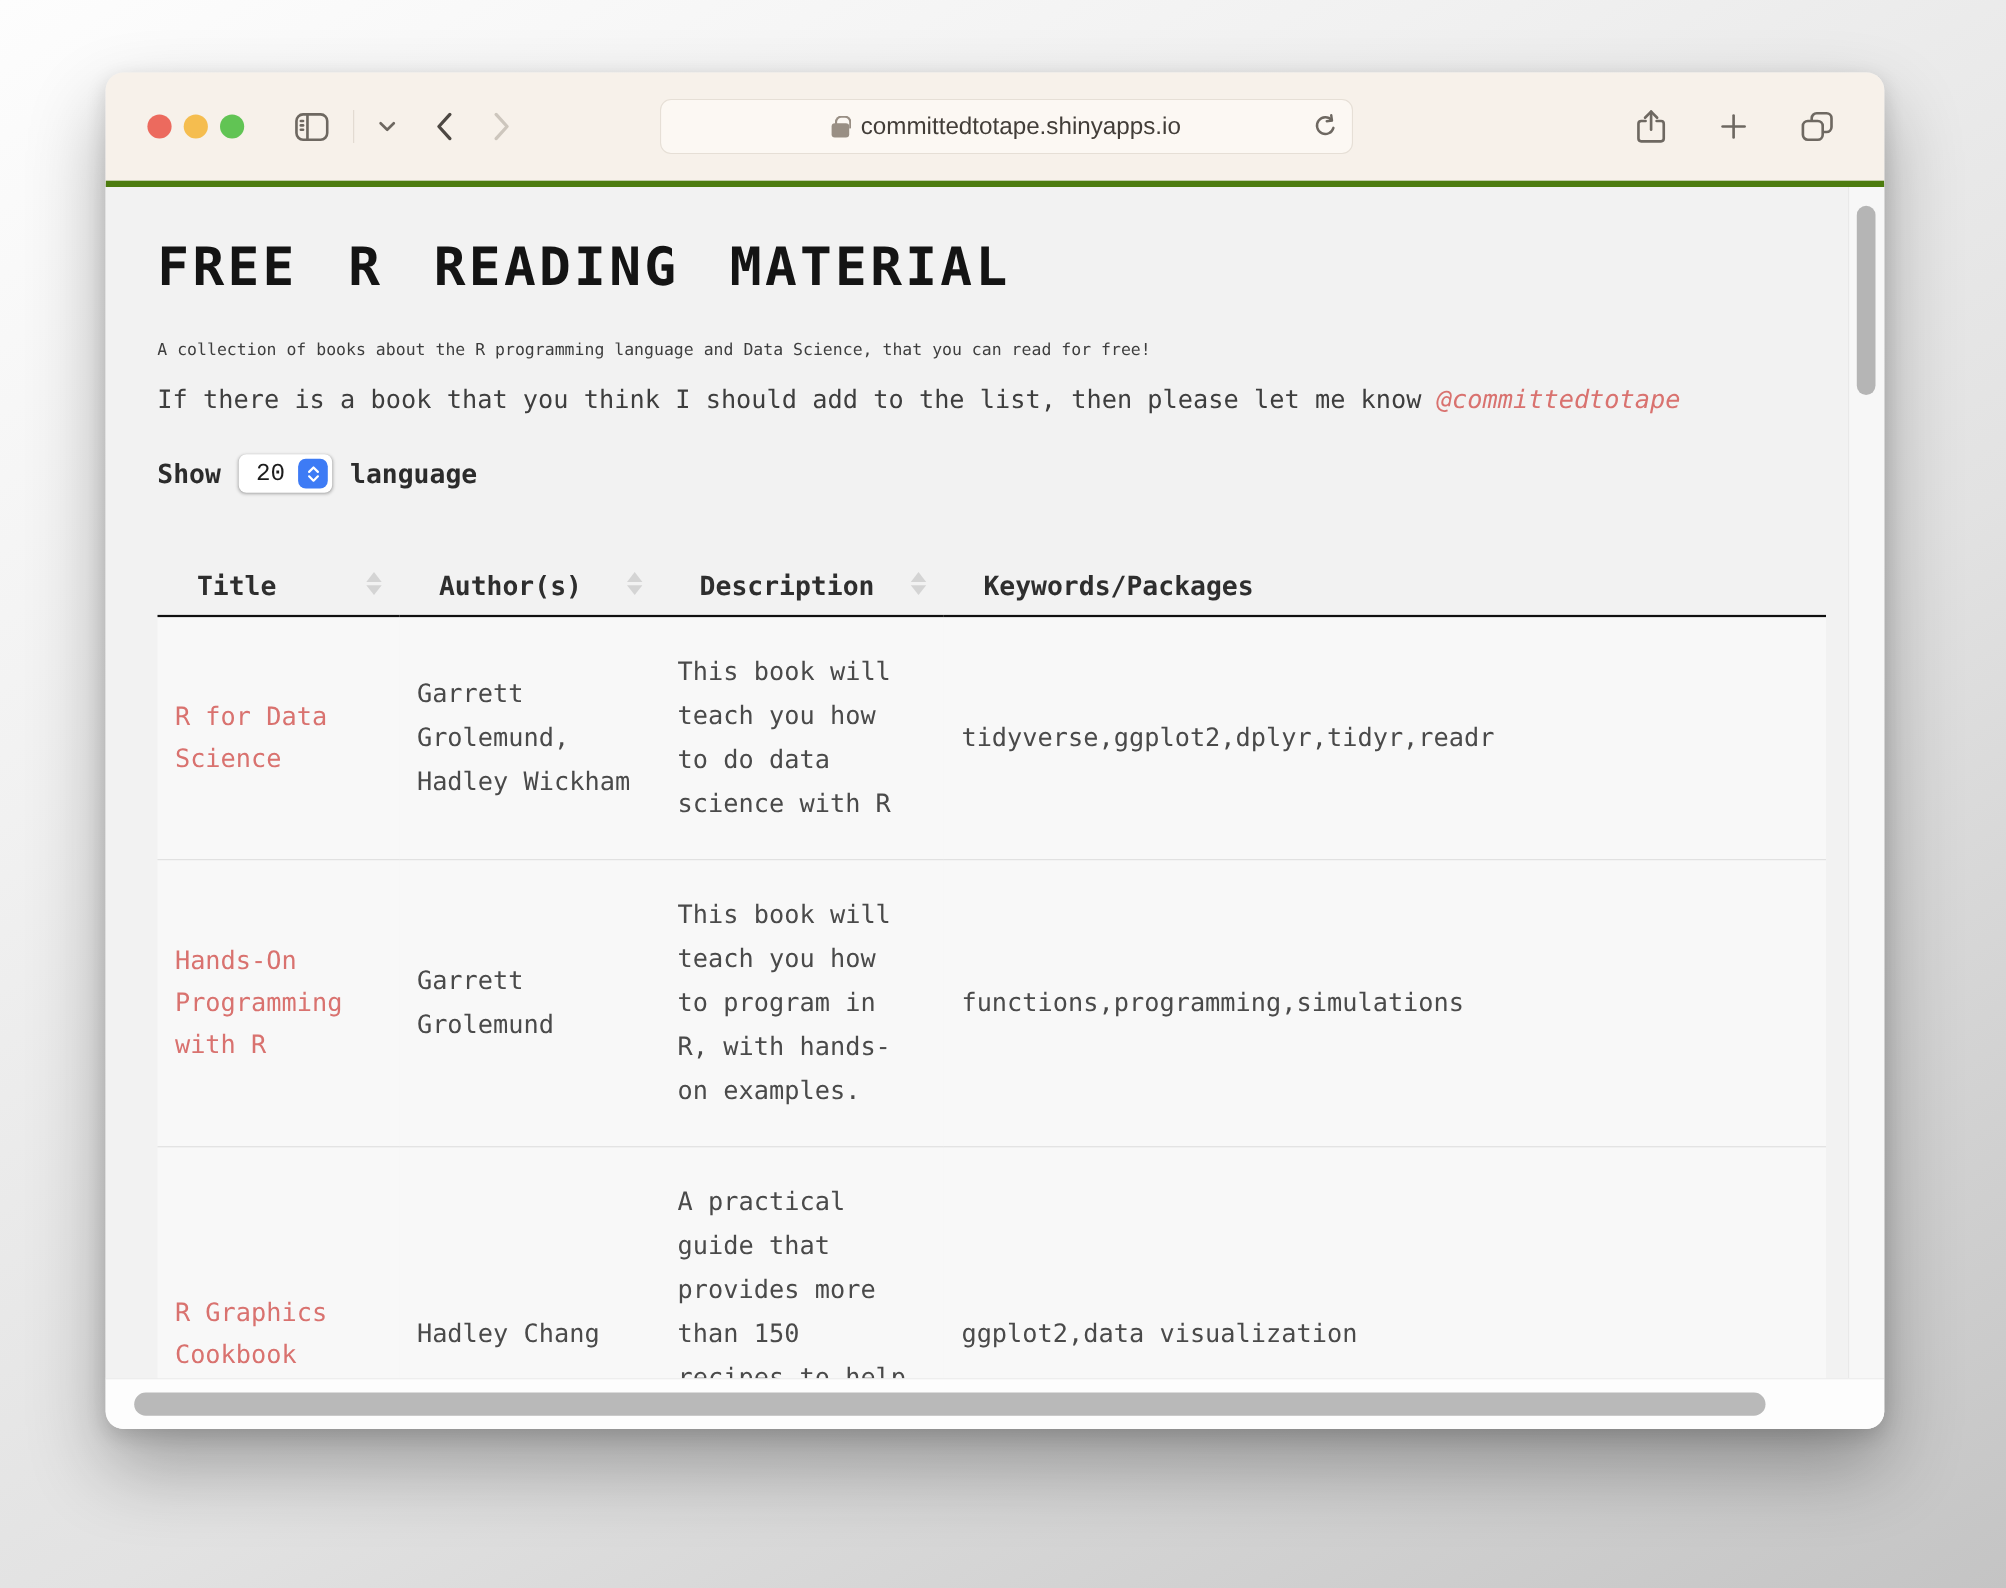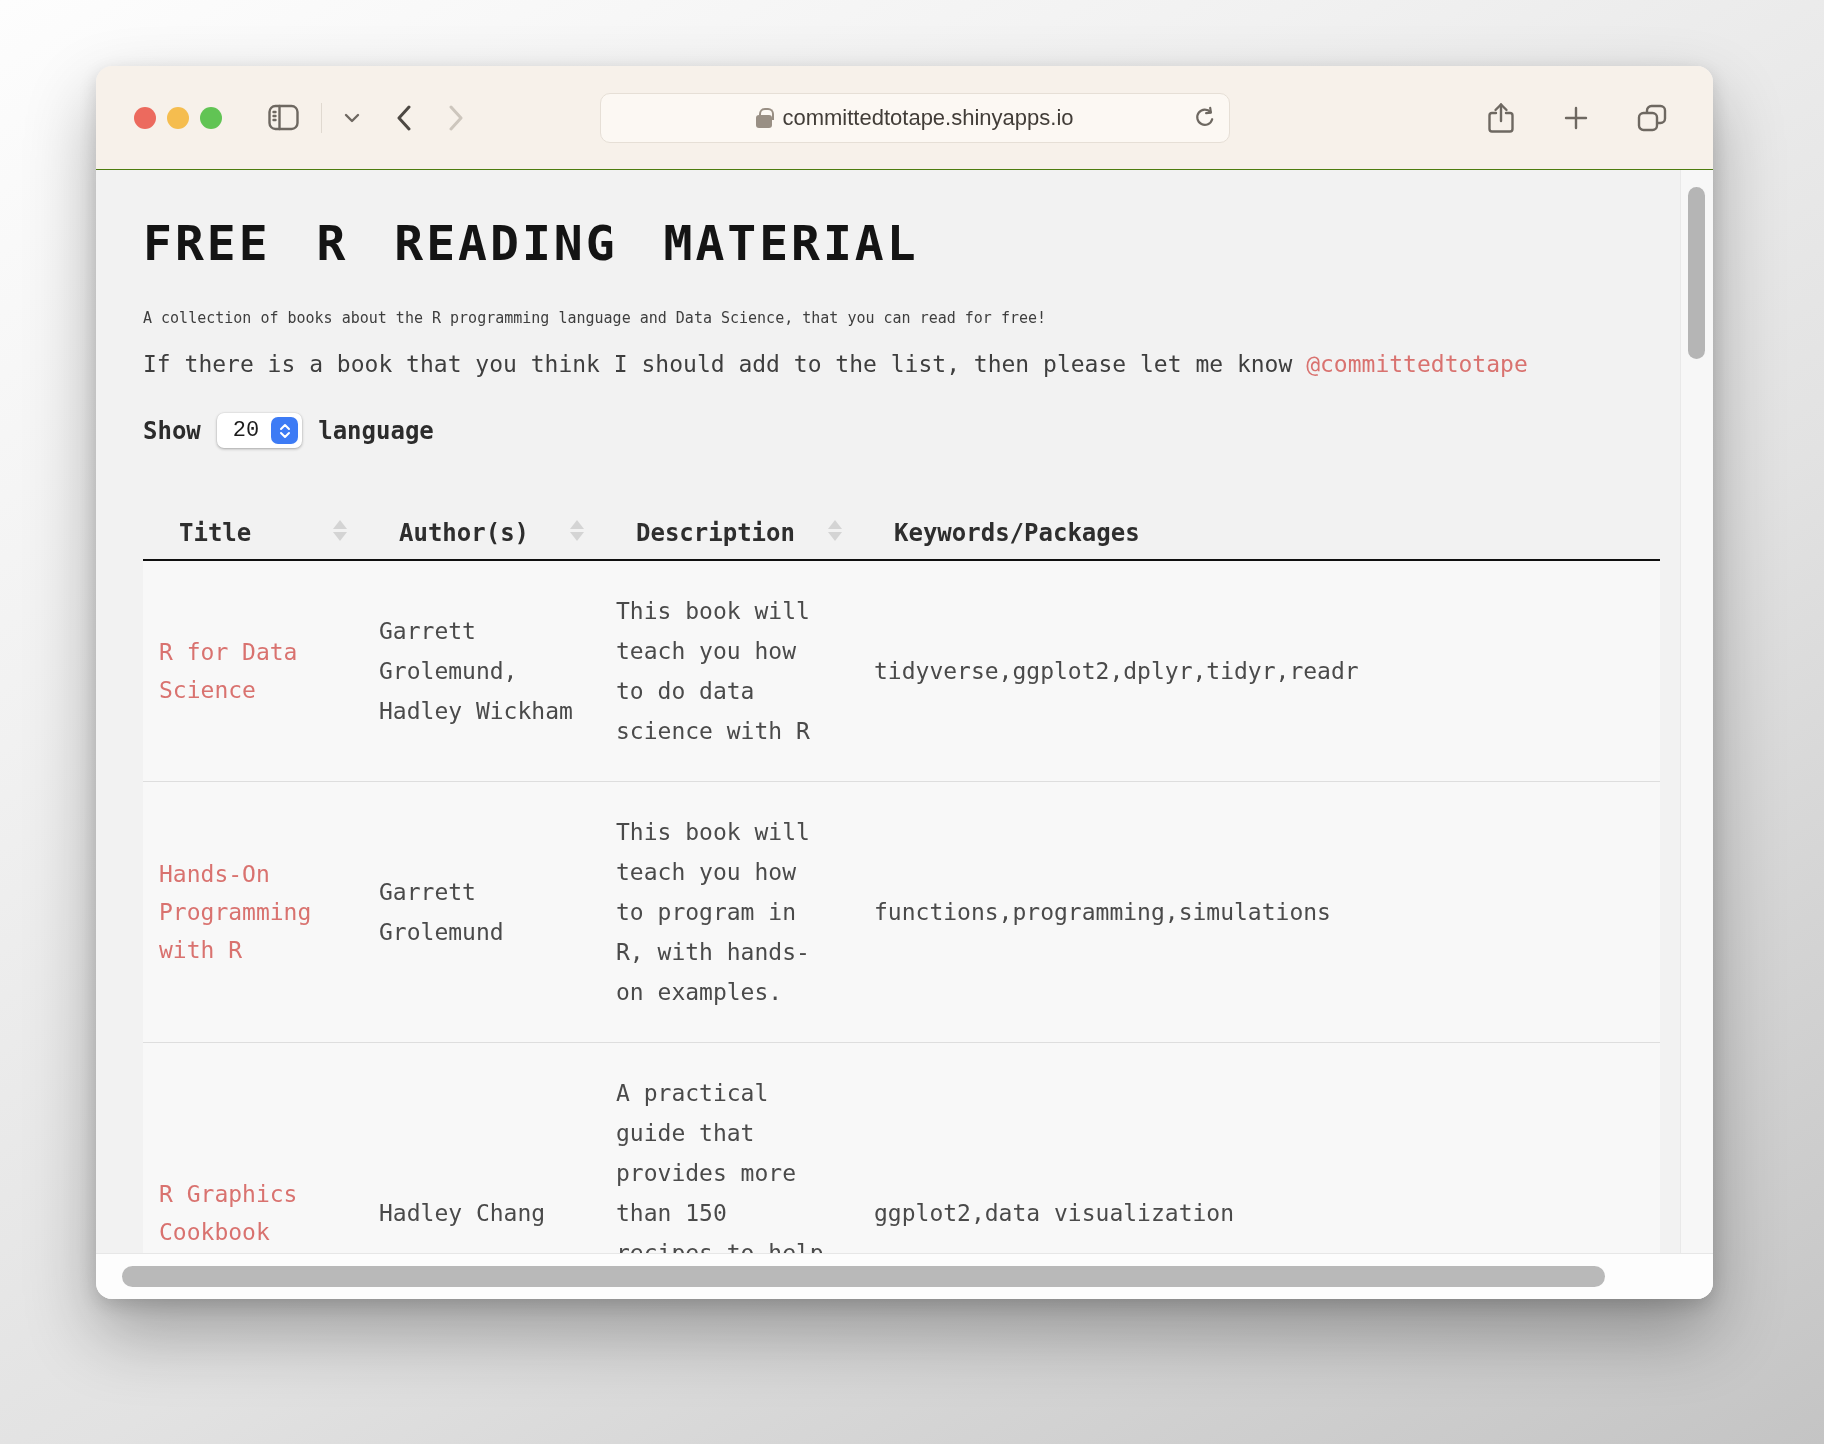--- a/index.html
+++ b/index.html
@@ -15,21 +15,21 @@
     font-family:"DejaVu Sans Mono",monospace;
   }
   .window{
     position:absolute;left:96px;top:66px;width:1617px;height:1233px;border-radius:16px;
     background:var(--page-bg);
     box-shadow:0 34px 70px rgba(0,0,0,.30),0 6px 18px rgba(0,0,0,.14);
   }
   
   .toolbar{
     position:absolute;top:0;left:0;right:0;height:104px;background:var(--toolbar-bg);
-    border-radius:16px 16px 0 0;border-bottom:1px solid #4d7c0f;
+    border-radius:16px 16px 0 0;border-bottom:6px solid #4d7c0f;
     display:flex;align-items:center;
   }
   .traffic{display:flex;gap:11px;margin-left:38px;}
   .light{width:22px;height:22px;border-radius:50%;}
   .light.red{background:var(--t-red);}
   .light.yellow{background:var(--t-yellow);}
   .light.green{background:var(--t-green);}
   .tb-group{display:flex;align-items:center;margin-left:46px;gap:22px;}
   .tb-btn{display:flex;align-items:center;justify-content:center;background:none;border:none;padding:0;cursor:pointer;}
   .tb-btn svg{stroke:var(--chrome-ink);fill:none;stroke-width:2.4;stroke-linecap:round;stroke-linejoin:round;}
@@ -44,21 +44,21 @@
   .lock{display:inline-block;position:relative;width:16px;height:13px;background:#998f84;border-radius:3px;margin-top:7px;}
   .lock::before{content:"";position:absolute;left:2.5px;top:-7px;width:11px;height:10px;border:2.5px solid #998f84;border-bottom:none;border-radius:6px 6px 0 0;}
   .refresh-btn{position:absolute;right:12px;top:50%;transform:translateY(-50%);}
   .right-icons{position:absolute;right:46px;top:50%;transform:translateY(-50%);display:flex;gap:48px;align-items:center;}
   
   .page{position:absolute;top:104px;left:0;right:0;bottom:0;border-radius:0 0 16px 16px;overflow:hidden;background:var(--page-bg);}
   .content{position:absolute;left:47px;right:53px;top:0;bottom:46px;overflow:hidden;color:var(--body-ink);}
   h1{margin:45px 0 0;font-size:48px;line-height:1.2;font-weight:bold;letter-spacing:3px;word-spacing:14px;color:var(--ink);}
   p.lede{margin:36px 0 0;font-size:15px;color:#3e3e3e;}
   p.note{margin:24px 0 0;font-size:23px;color:#3e3e3e;}
-  a.handle-link{color:var(--link);text-decoration:none;}
+  a.handle-link{color:var(--link);text-decoration:none;font-style:italic;}
   
   .controls{margin-top:30px;height:48px;position:relative;display:flex;align-items:center;font-size:24px;font-weight:bold;color:#2c2c2c;}
   .length-select{
     display:inline-flex;align-items:center;gap:12px;margin:0 16px;padding:4px 4px 4px 16px;
     background:#fff;border-radius:7px;box-shadow:0 1px 3px rgba(0,0,0,.3),0 0 0 .5px rgba(0,0,0,.05);cursor:pointer;
   }
   .length-select .val{font-family:Liberation Mono, monospace;font-weight:normal;font-size:22px;color:#1c1c1c;}
   .stepper{width:27px;height:27px;background:var(--stepper);border-radius:7px;display:flex;align-items:center;justify-content:center;}
   .stepper svg{stroke:#fff;fill:none;stroke-width:2;stroke-linecap:round;stroke-linejoin:round;}
   .search-wrap{position:absolute;right:0;display:flex;align-items:center;gap:18px;}

